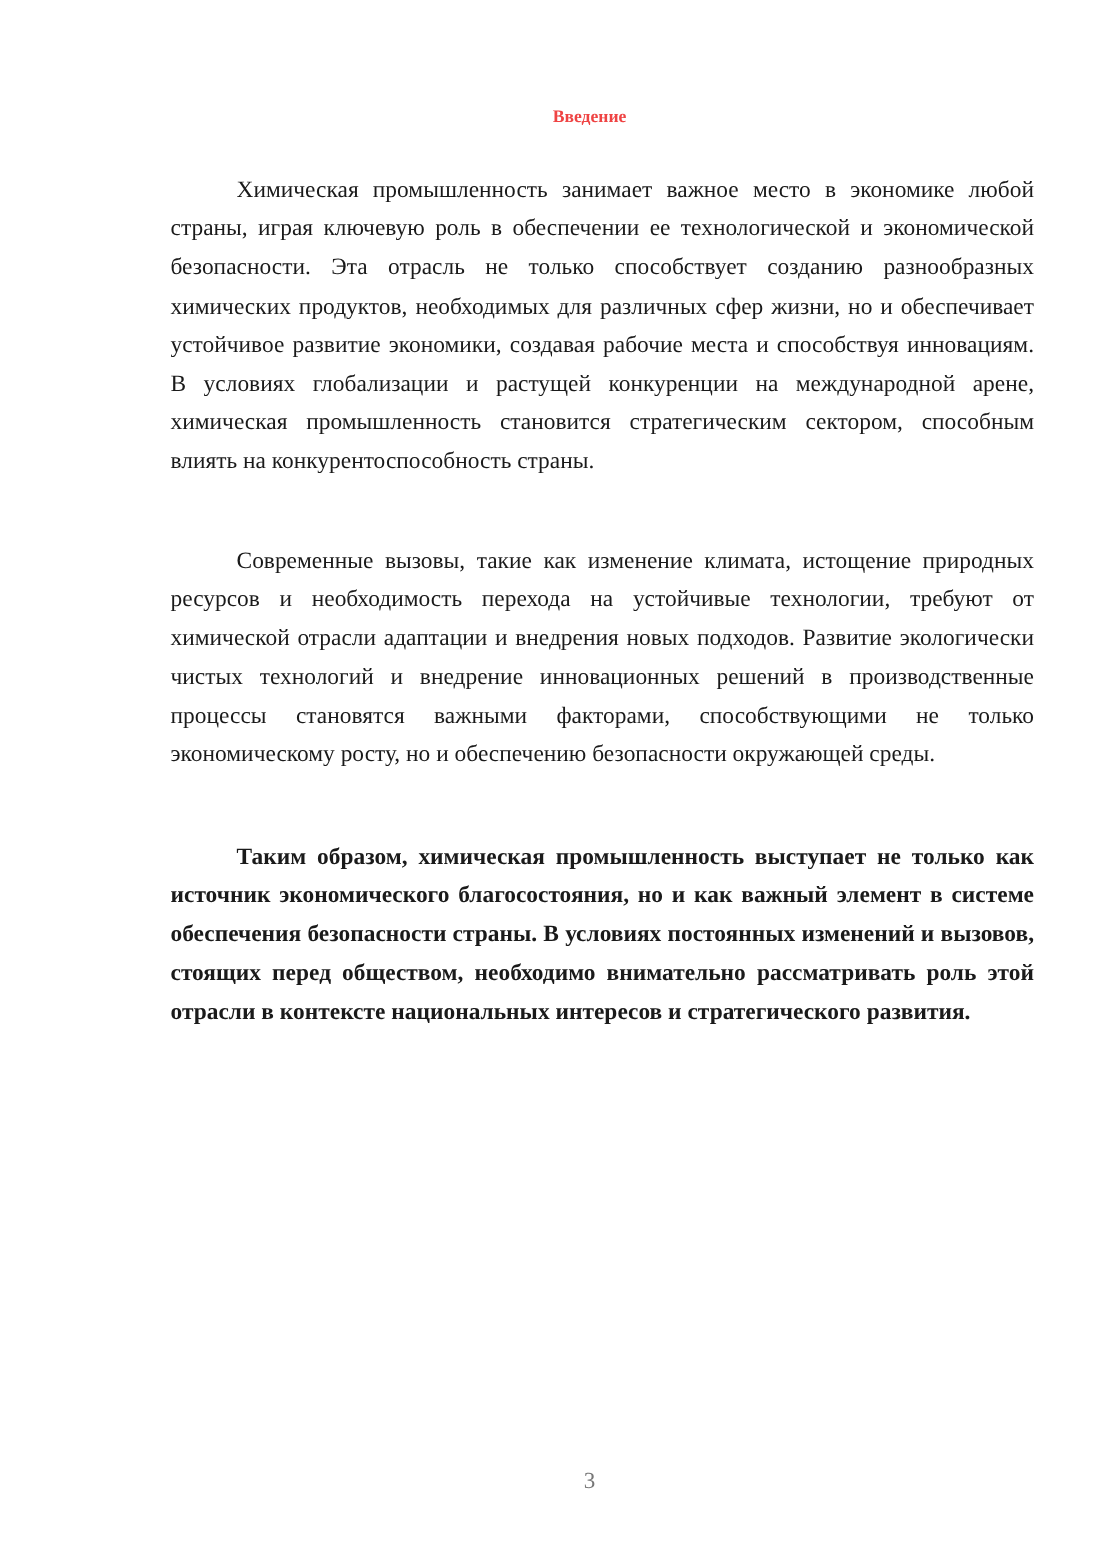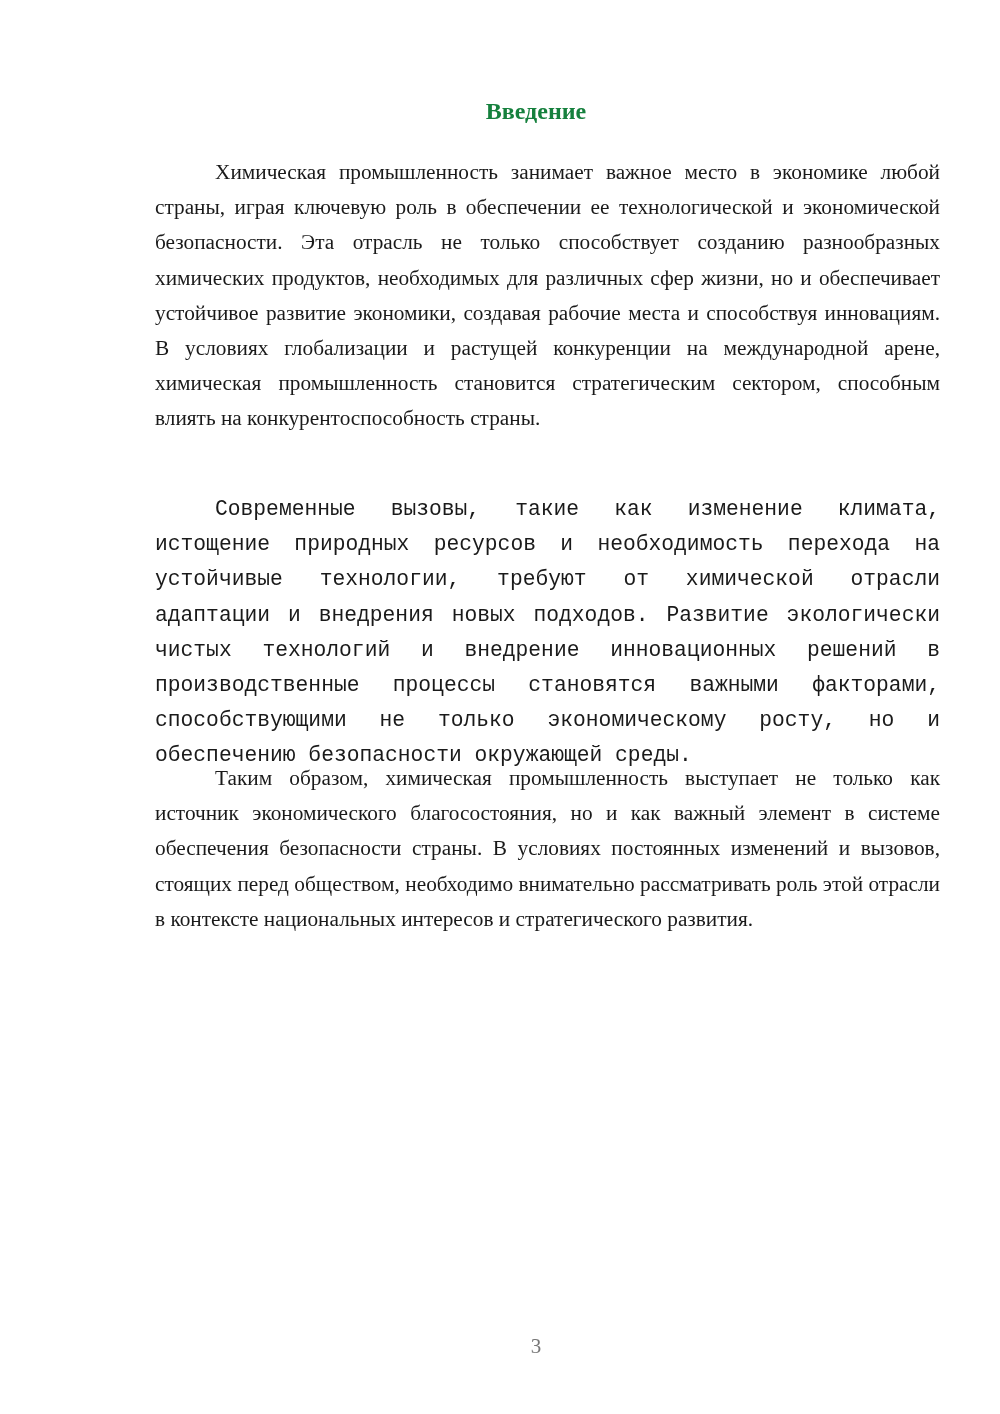--- a/index.html
+++ b/index.html
@@ -1,30 +1,30 @@
 <!DOCTYPE html>
 <html><head>
   <meta charset="utf-8">
   <style>
     html, body { margin: 0; padding: 0; background: #ffffff; }
     body { width: 1000px; height: 1414px; position: relative; overflow: hidden; }
     .page { position: absolute; left: 0; top: 0; width: 1000px; height: 1414px; background: #fff; }
     .title {
       position: absolute; left: 0; right: 0; top: 98px;
       text-align: center; margin-left: 72px;
-      font-family: "Liberation Serif", serif; font-weight: bold; font-size: 24px; color: #15803d;
+      font-family: "Liberation Serif", serif; font-weight: bold; font-size: 16px; color: #ef4444;
     }
     .para {
       position: absolute; left: 143px; width: 785px;
       font-family: "Liberation Serif", serif; font-size: 21.3px; line-height: 35.2px;
       color: #1a1a1a; text-align: justify; text-indent: 60px; margin: 12px;
     }
     .p1 { top: 143px; }
-    .p2 { top: 480px; font-family: Liberation Mono, monospace; }
-    .p3 { top: 749px; }
+    .p2 { top: 480px; }
+    .p3 { top: 749px; font-weight: bold; }
     .pagenum {
       position: absolute; left: 0; right: 0; top: 1334px; text-align: center; margin-left: 72px;
       font-family: "Liberation Serif", serif; font-size: 21px; color: #777;
     }
   </style>
 </head>
 <body>
 
 <div class="page">
   <div class="title">Введение</div>

